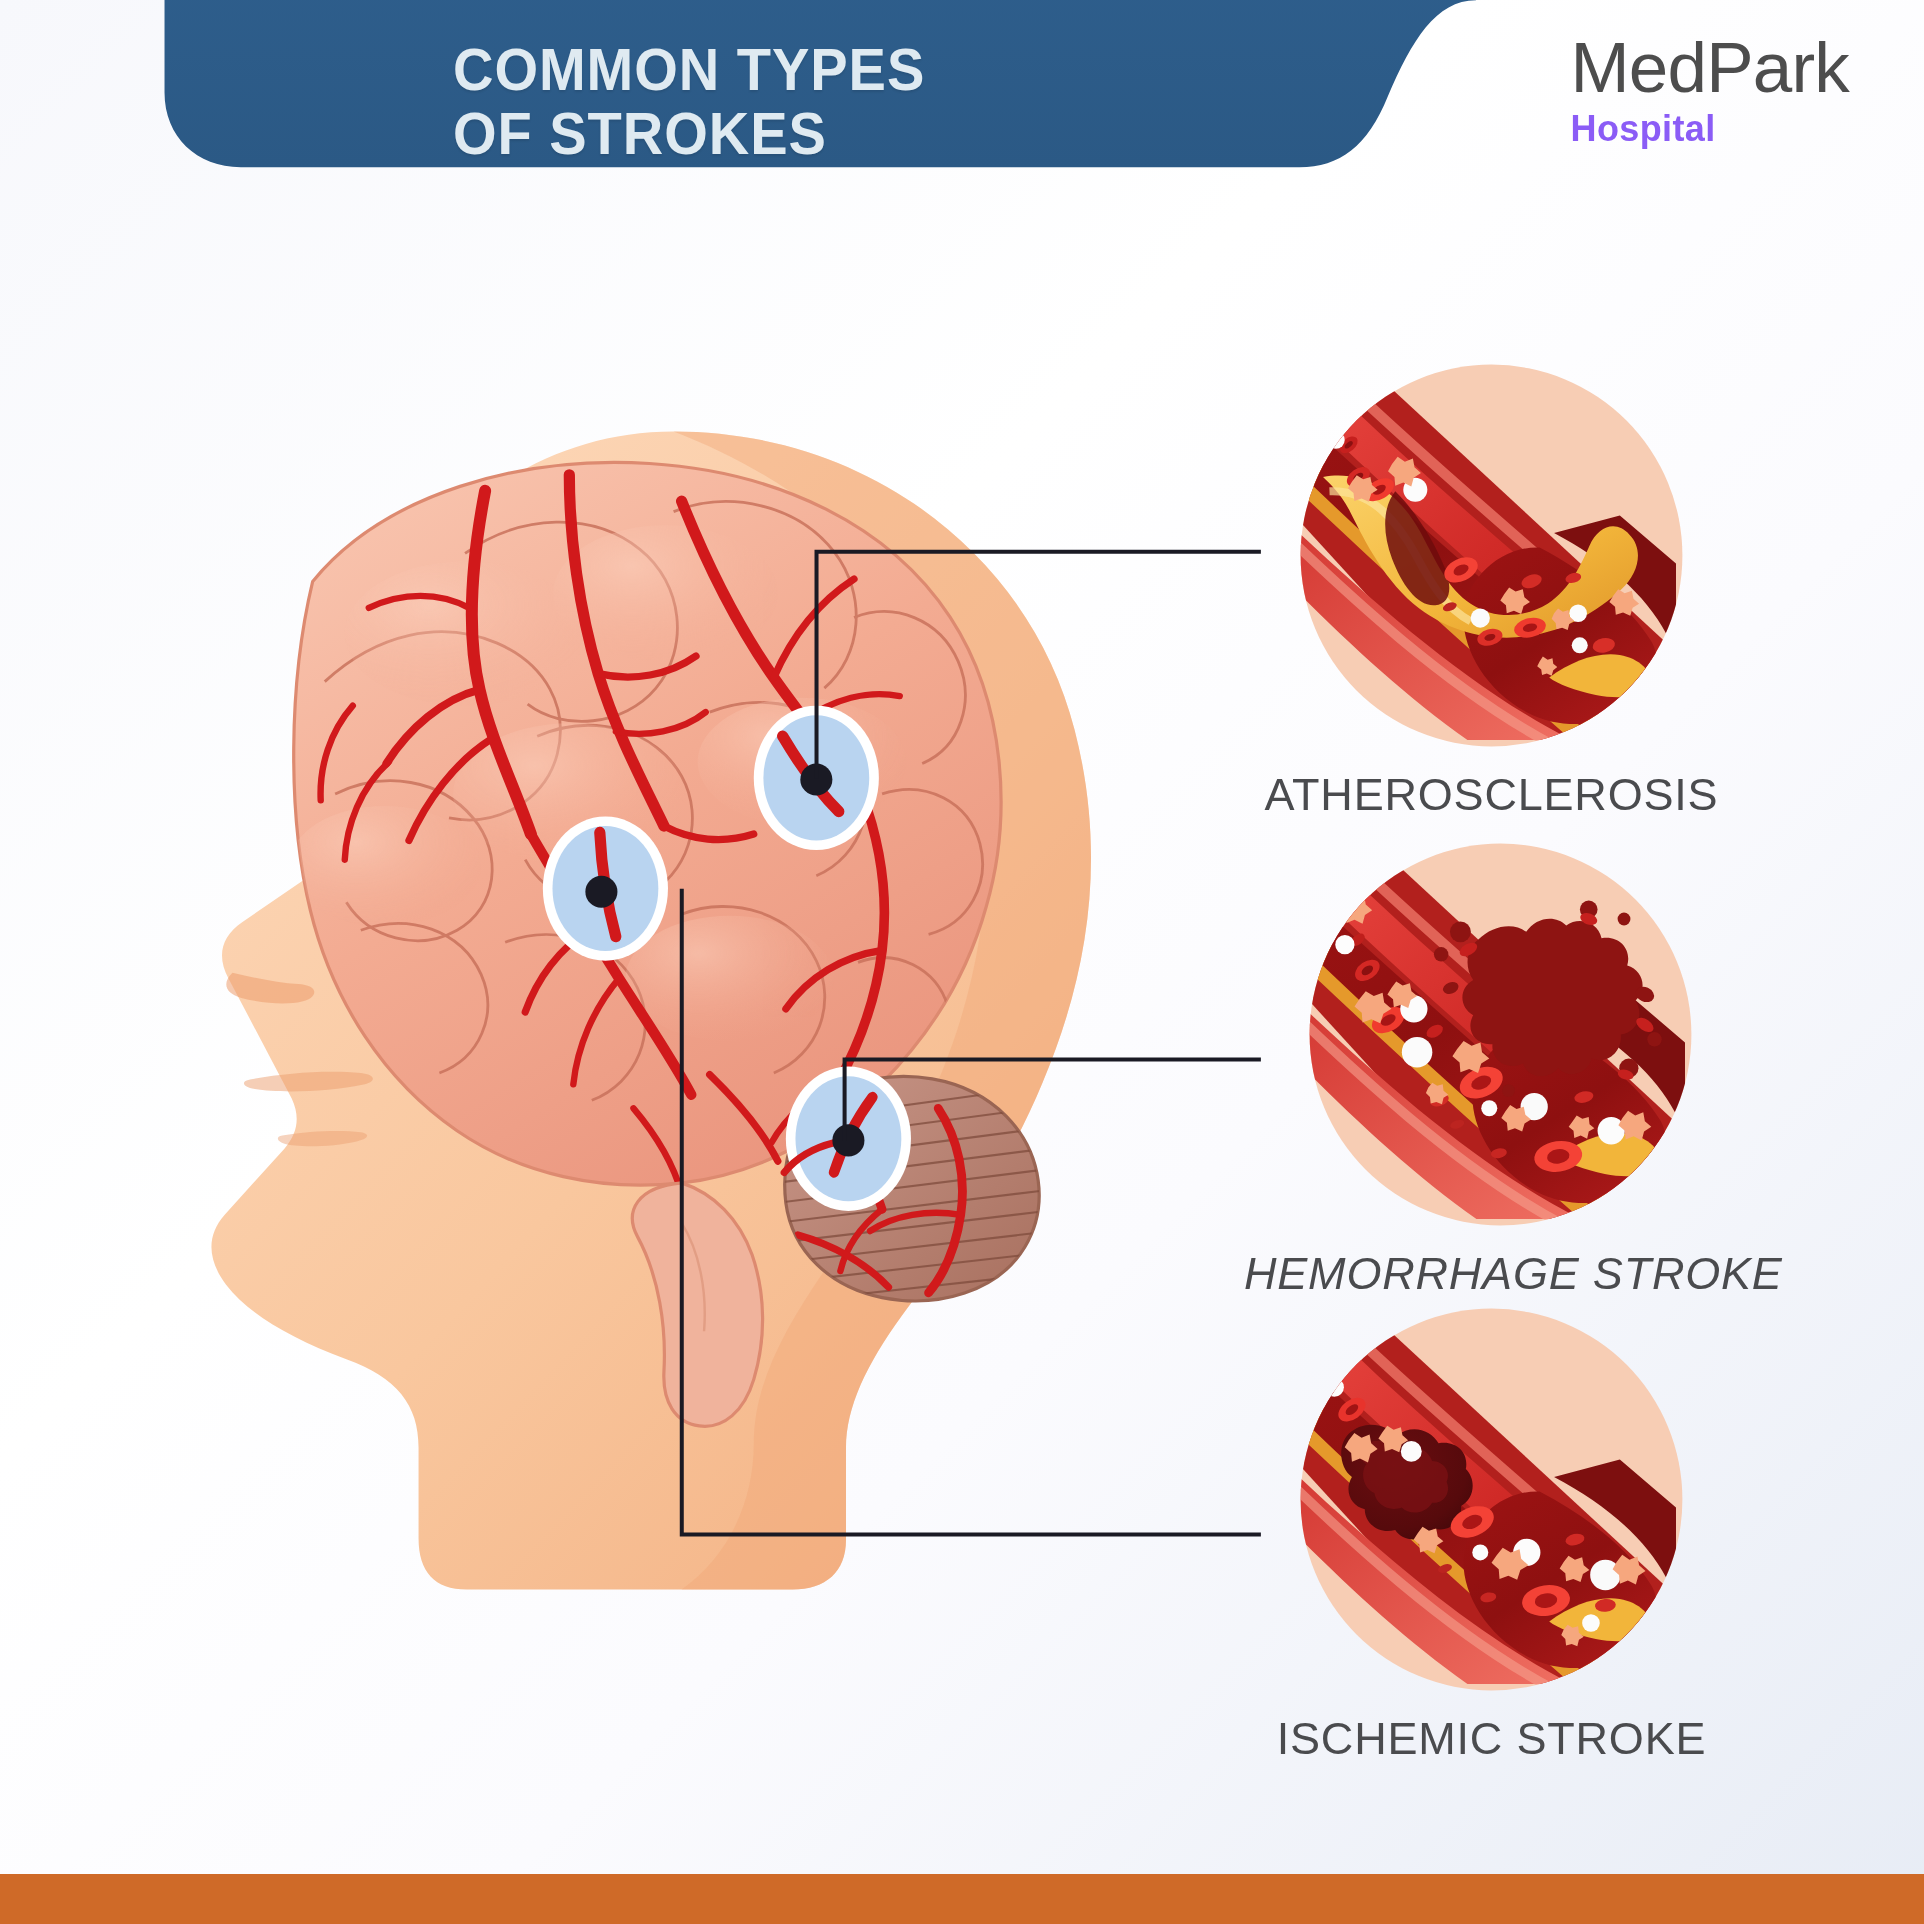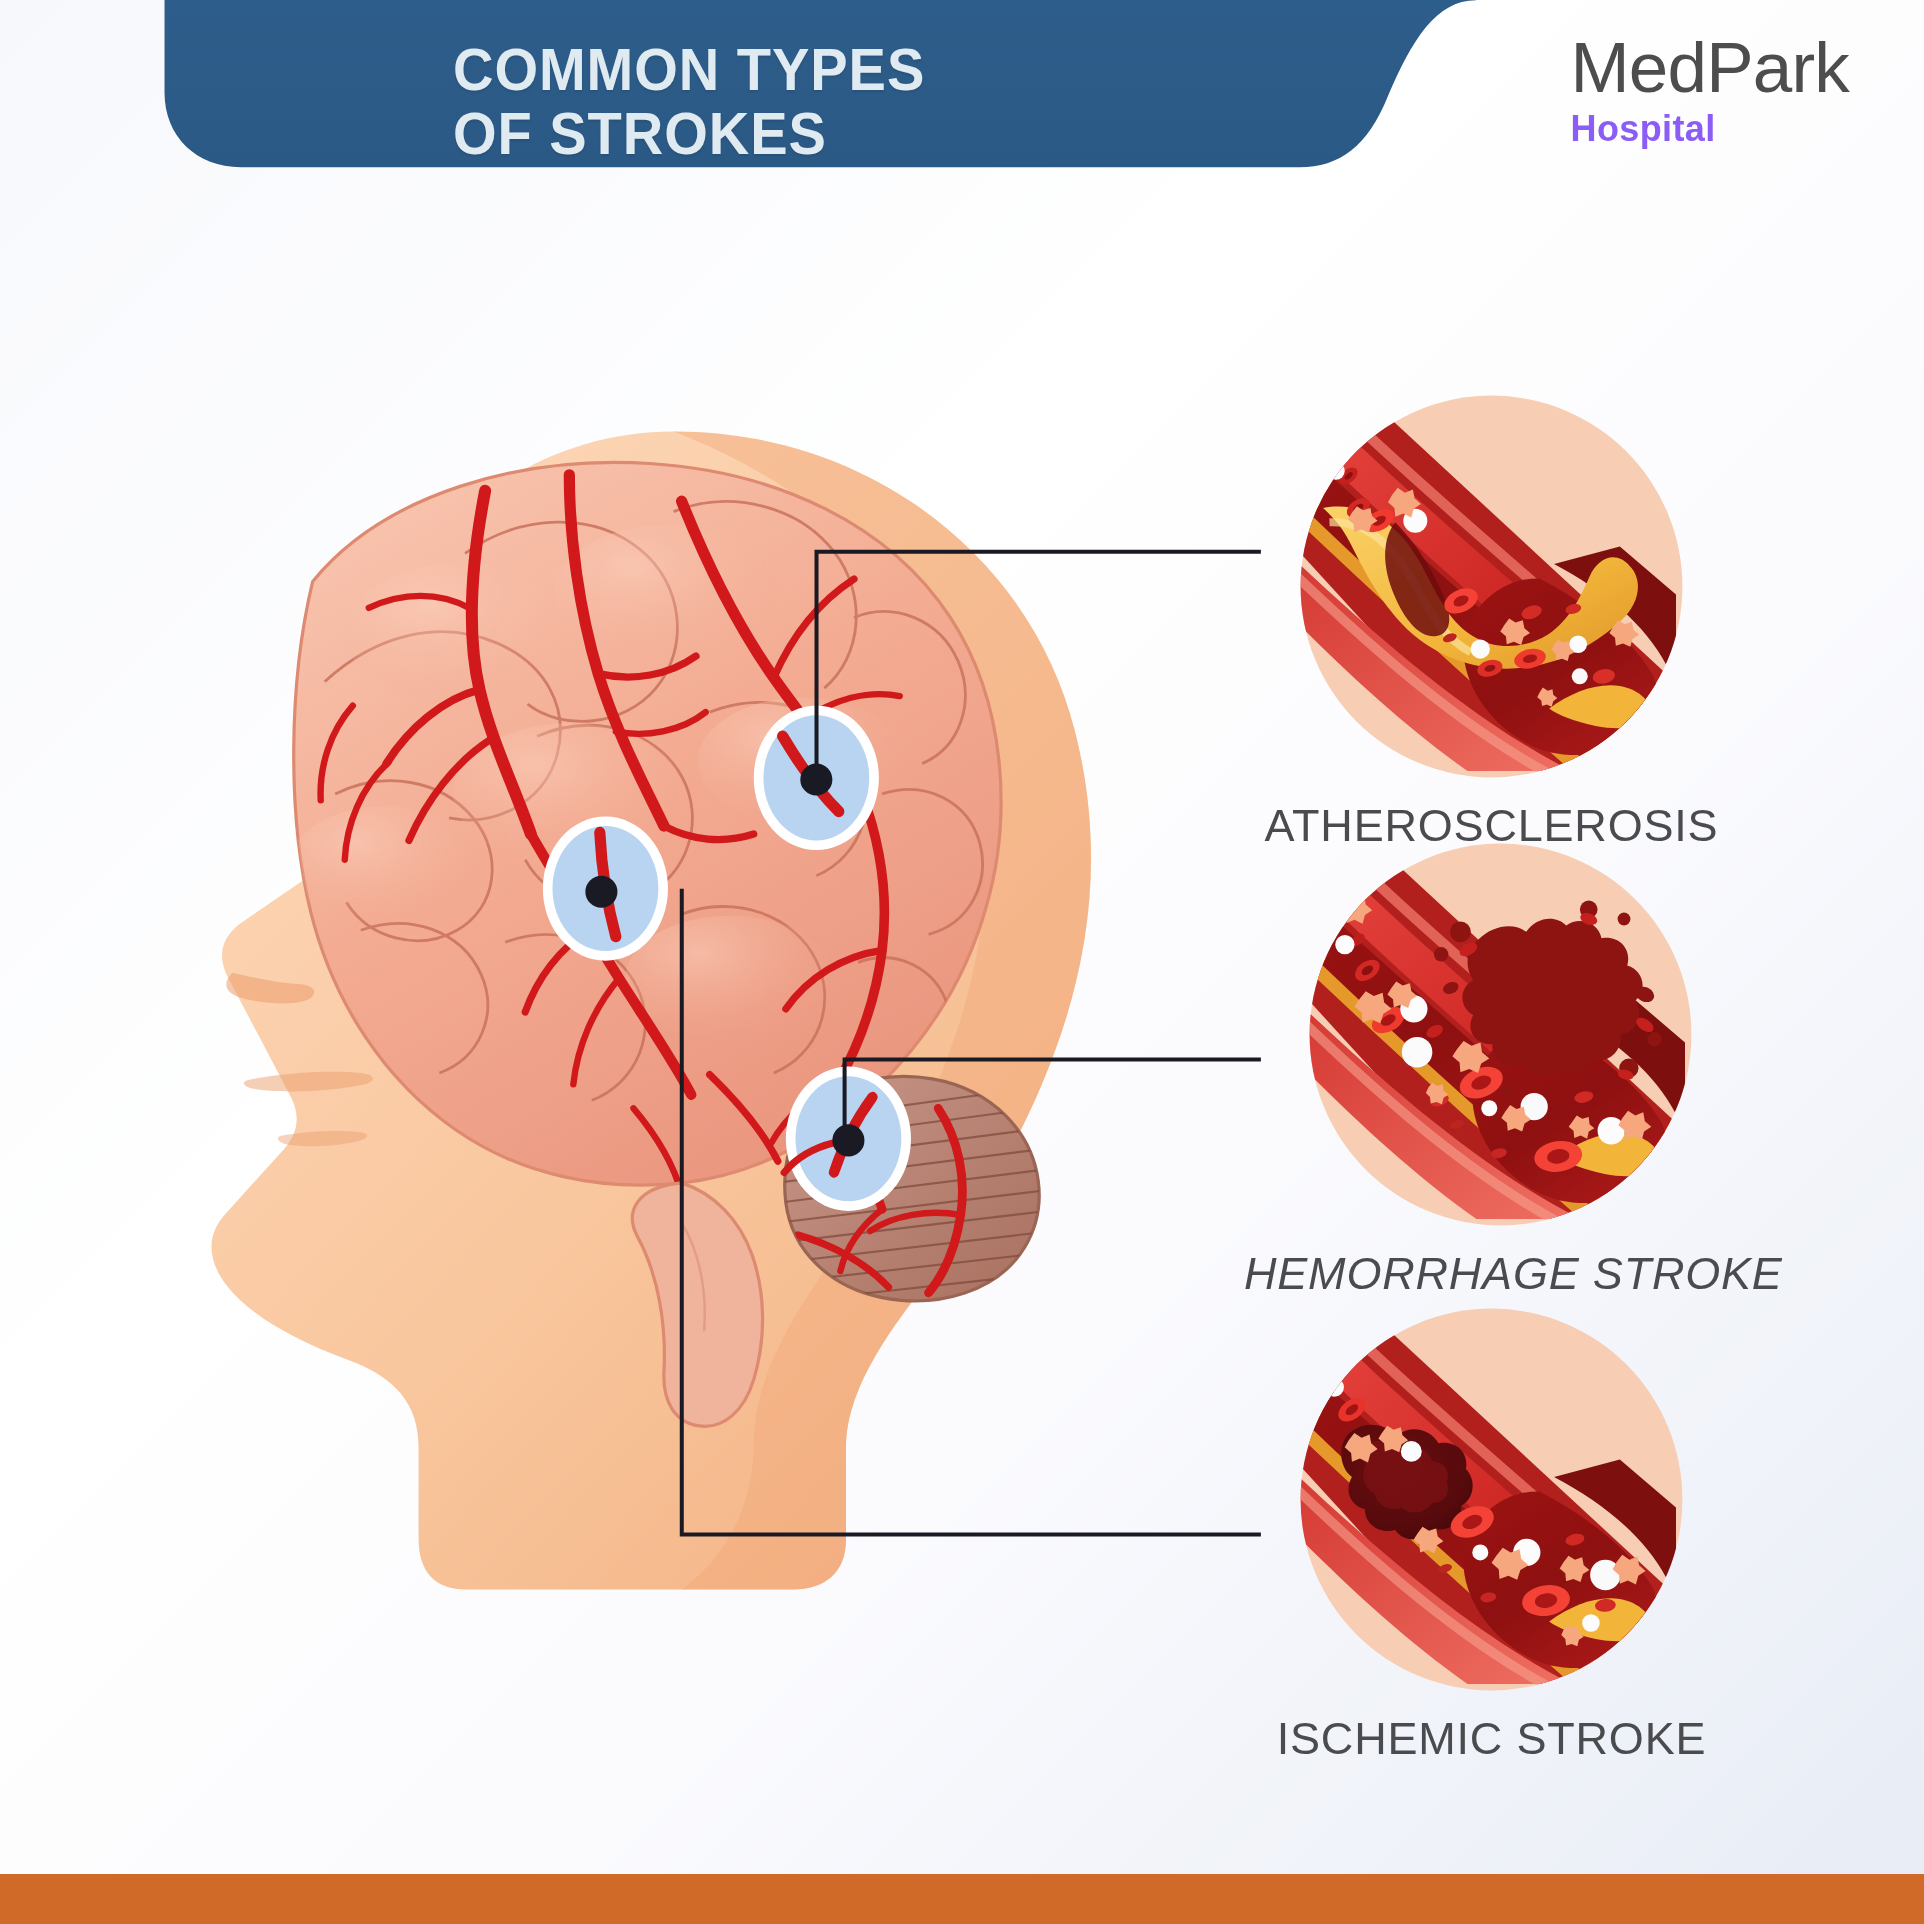--- a/index.html
+++ b/index.html
@@ -33,21 +33,21 @@
 
   
   .head-illustration{position:absolute;left:120px;top:417px;width:1043px;height:1219px;z-index:2;}
   .head-illustration svg{display:block;width:100%;height:100%;overflow:visible;}
 
   
   .connectors{position:absolute;left:0;top:0;width:1925px;height:1925px;z-index:3;pointer-events:none;}
 
   
   .panel-item{position:absolute;width:513px;z-index:4;}
-  .panel-item.i0{left:1235px;top:394px;}
+  .panel-item.i0{left:1235px;top:363px;}
   .panel-item.i1{left:1244px;top:842px;font-style:italic;}
   .panel-item.i2{left:1235px;top:1307px;}
   .vessel-circle{width:385px;height:385px;margin:0 auto;position:relative;}
   .vessel-circle svg{display:block;width:100%;height:100%;}
   .panel-label{
     text-align:center;margin-top:21px;color:#4a4b4e;
     font-size:45px;letter-spacing:0.8px;white-space:nowrap;font-weight:400;
   }
 </style>
 </head>

